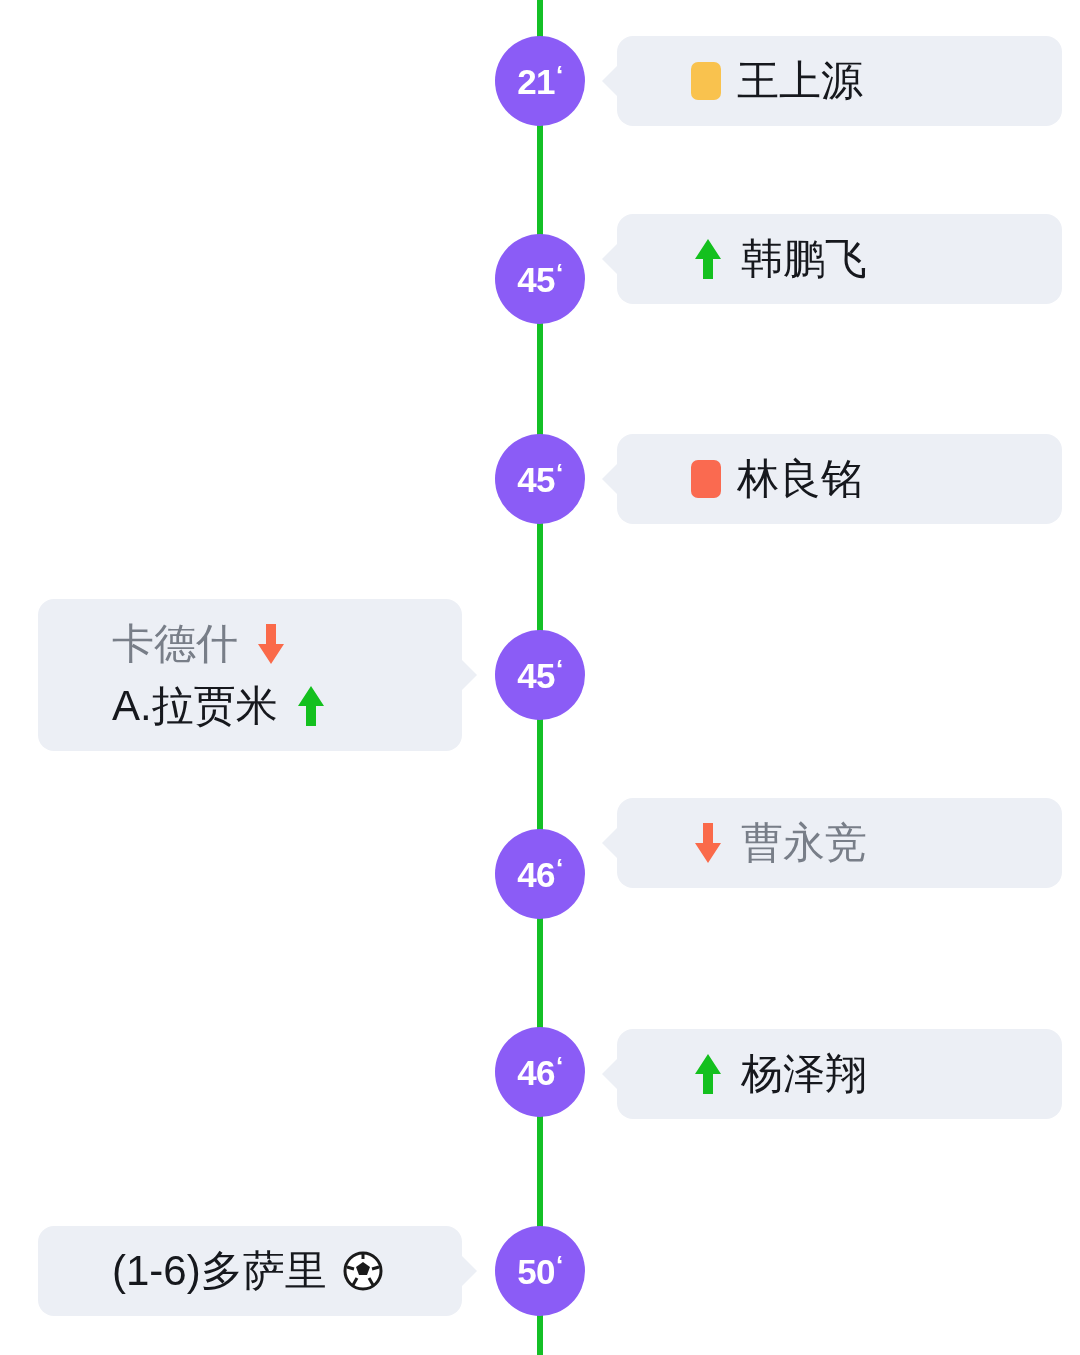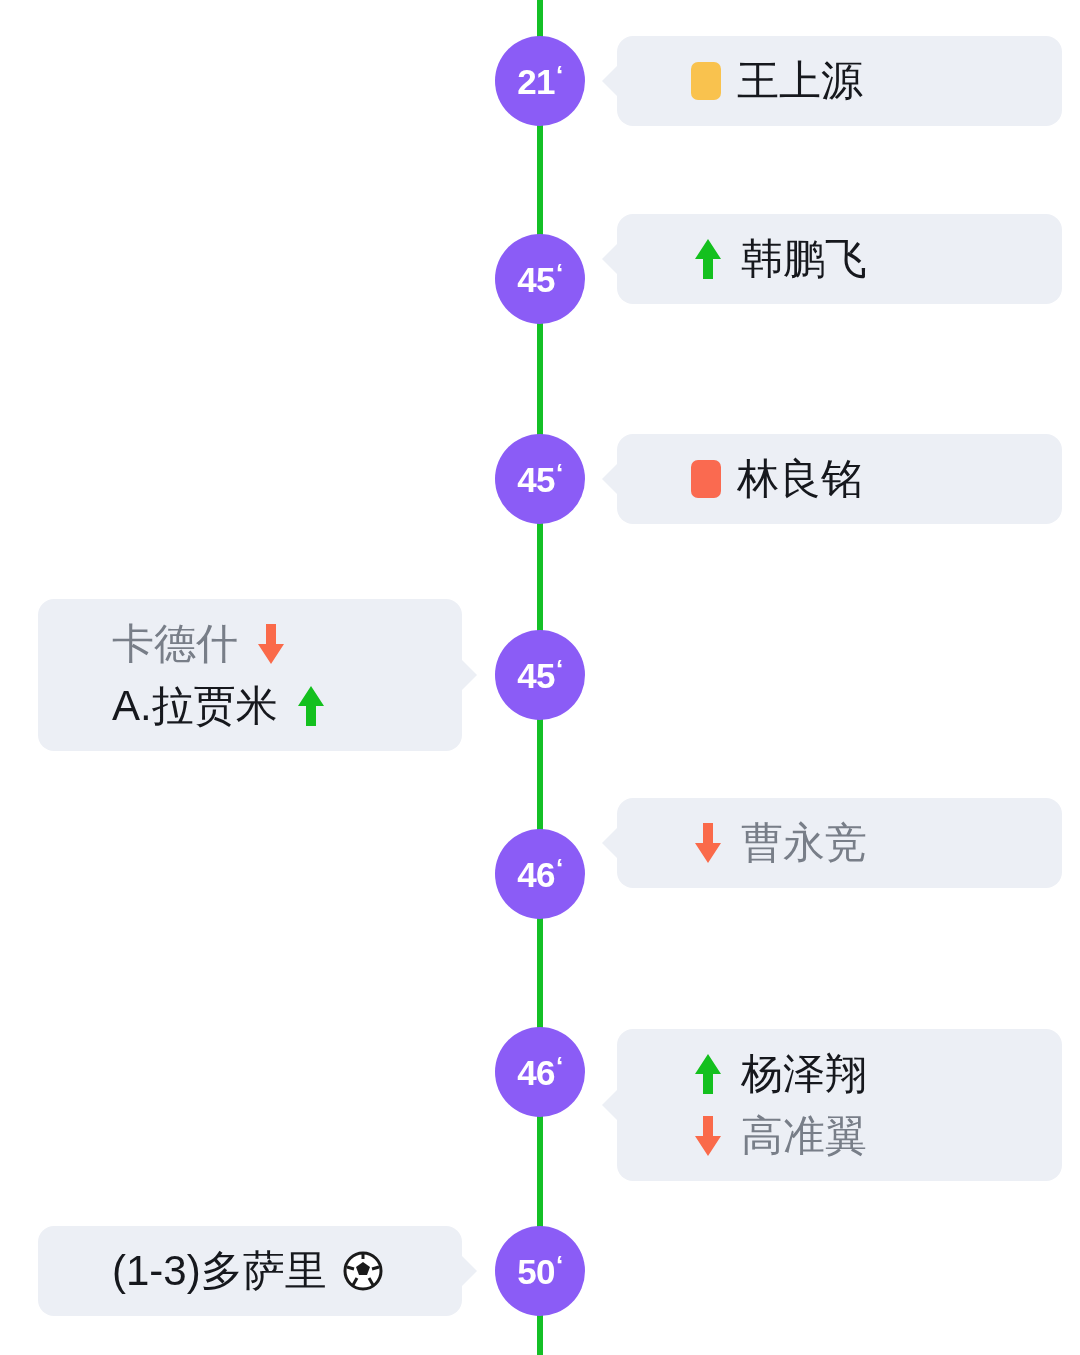--- a/index.html
+++ b/index.html
@@ -237,48 +237,40 @@
     </div>
     <div class="event">
       <div class="card right" style="top: 1029px;">
         <div class="line">
           <span class="icon">
             <svg class="arrow-glyph" viewBox="0 0 34 44" xmlns="http://www.w3.org/2000/svg">
               <path d="M17 2 L30 22 L22 22 L22 42 L12 42 L12 22 L4 22 Z" fill="#14c01e"></path>
             </svg>
           </span>
           <span class="player in">杨泽翔</span>
-        </div>
-        <div class="line">
-          <span class="icon">
-            <svg class="arrow-glyph" viewBox="0 0 34 44" xmlns="http://www.w3.org/2000/svg">
-              <path d="M17 42 L4 22 L12 22 L12 2 L22 2 L22 22 L30 22 Z" fill="#fa6a4a"></path>
-            </svg>
-          </span>
-          <span class="player out">高准翼</span>
         </div>
       </div>
       <div class="minute" style="top: 1027px;">
         <span class="minute-text">46<span class="minute-tick">‘</span></span>
       </div>
     </div>
     <div class="event">
       <div class="card left" style="top: 1226px;">
         <div class="line">
           <span class="icon">
             <svg class="ball-glyph" viewBox="0 0 40 40" xmlns="http://www.w3.org/2000/svg">
               <circle cx="20" cy="20" r="18" fill="#ffffff" stroke="#1a1a1a" stroke-width="3"></circle>
               <polygon points="20,11 27,16 24,24 16,24 13,16" fill="#1a1a1a"></polygon>
               <path d="M20 2 L20 8" stroke="#1a1a1a" stroke-width="3"></path>
               <path d="M4 16 L11 18" stroke="#1a1a1a" stroke-width="3"></path>
               <path d="M36 16 L29 18" stroke="#1a1a1a" stroke-width="3"></path>
               <path d="M10 34 L14 27" stroke="#1a1a1a" stroke-width="3"></path>
               <path d="M30 34 L26 27" stroke="#1a1a1a" stroke-width="3"></path>
             </svg>
           </span>
-          <span class="player plain">(1-3)多萨里</span>
+          <span class="player plain">(1-6)多萨里</span>
         </div>
       </div>
       <div class="minute" style="top: 1226px;">
         <span class="minute-text">50<span class="minute-tick">‘</span></span>
       </div>
     </div>
   </div>
 
 </body></html>

